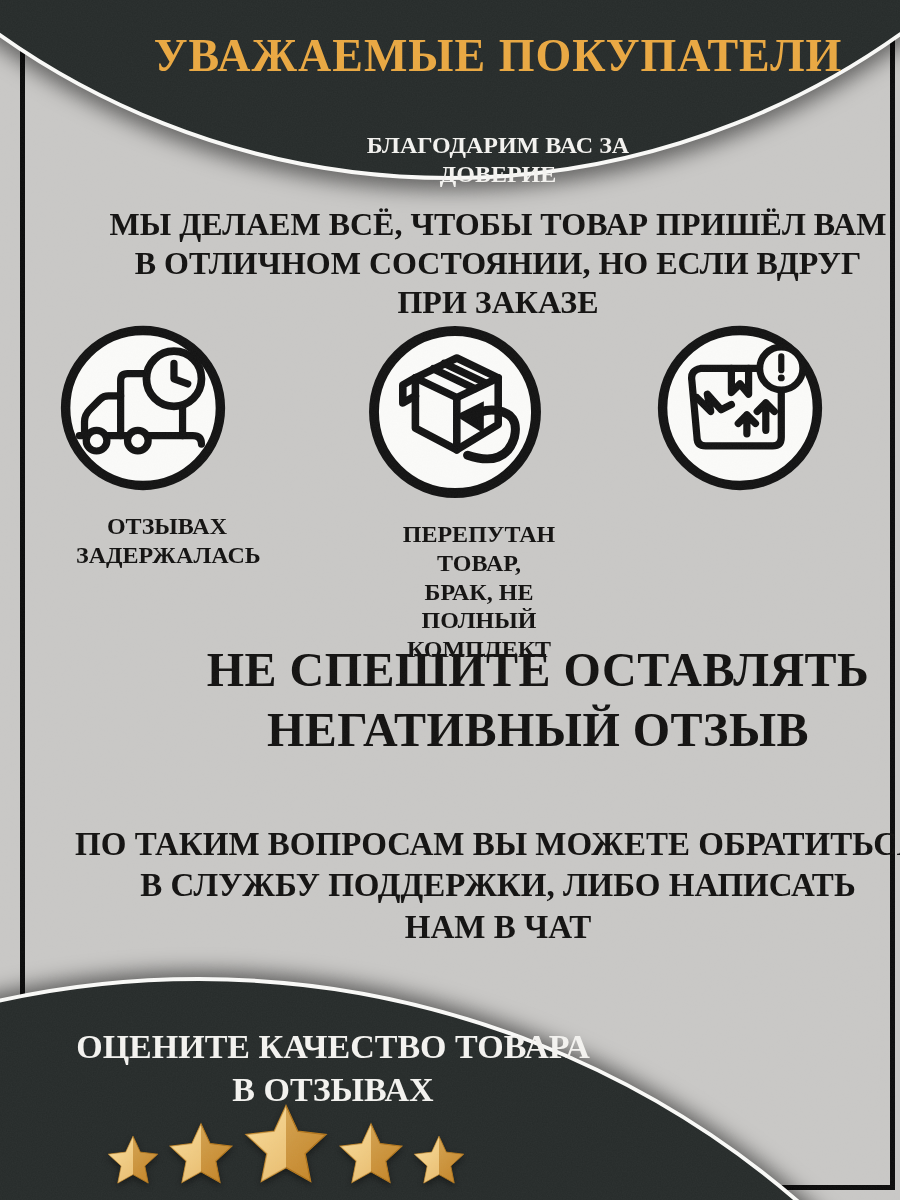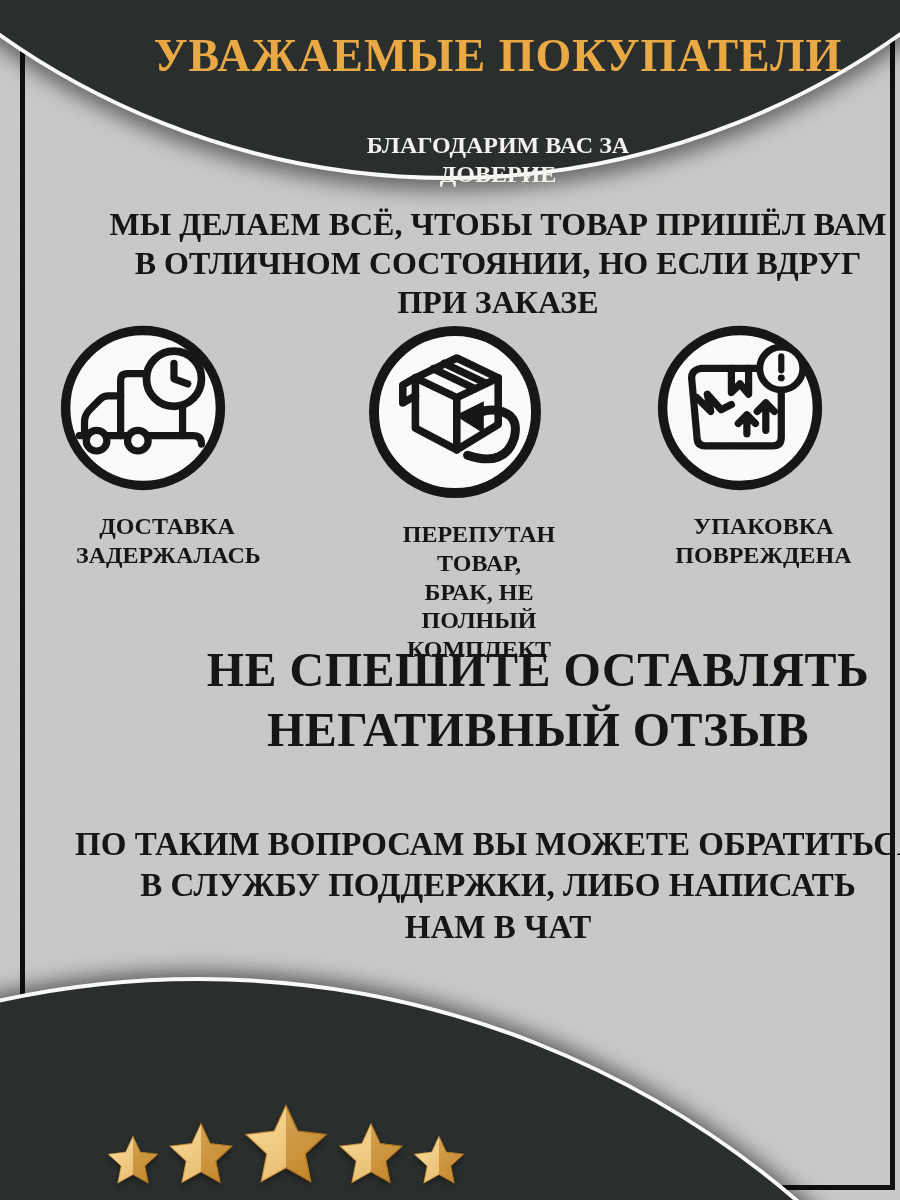--- a/index.html
+++ b/index.html
@@ -78,21 +78,21 @@
         <path d="M16,66 v-8 q0,-4 3,-7 l6,-6 q2,-2 5,-2 h7"></path>
         <path d="M37,66 V34 q0,-4 4,-4 h11"></path>
         <path d="M13,66 h4 M29,66 h12 M53,66 h26 q5,0 5,5"></path>
         <path d="M73,50 v16"></path>
         <circle cx="23" cy="69" r="6" fill="#fbfbf9"></circle>
         <circle cx="47" cy="69" r="6" fill="#fbfbf9"></circle>
         <circle cx="68" cy="33" r="16" fill="#fbfbf9" stroke-width="4.5"></circle>
         <path d="M68,24 v9 l8,3"></path>
       </g>
     </svg>
-    <div class="issue-label pre">ДОСТАВКА
+    <div class="issue-label pre">ОТЗЫВАХ
 ЗАДЕРЖАЛАСЬ</div>
   </div>
 
   <div class="issue issue-2">
     <svg class="badge" viewBox="0 0 100 100">
       <circle cx="50" cy="50" r="45" fill="#fbfbf9" stroke="#121212" stroke-width="5.5"></circle>
       <g class="ink">
         <path d="M28,31 L51,20 L74,31 L51,42 Z"></path>
         <path d="M28,31 V59 L51,71 V42"></path>
         <path d="M74,31 V57 L51,71"></path>
@@ -114,32 +114,32 @@
         <path d="M32,27 h37 q5,0 5,5 v35 q0,5 -5,5 h-39 q-5,0 -5,-5 l-3,-33 q-1,-6 5,-7 z"></path>
         <path d="M25,44 l8,8 l-2,-10 l8,9 l6,-3"></path>
         <path d="M45,27 v14 l5,-5 l5,6 v-15"></path>
         <path d="M54,65 v-11 m-5,5 l5,-5 l5,5"></path>
         <path d="M65,63 v-16 m-5,5 l5,-5 l5,5"></path>
         <circle cx="74" cy="27" r="12.5" fill="#fbfbf9" stroke-width="4"></circle>
         <path d="M74,20 v8" stroke-width="3.6"></path>
       </g>
       <circle cx="74" cy="32.5" r="2" fill="#121212"></circle>
     </svg>
-    <div class="issue-label pre">УПАКОВКА
-ПОВРЕЖДЕНА</div>
   </div>
 
   <div class="layer center headline pre">НЕ СПЕШИТЕ ОСТАВЛЯТЬ
 НЕГАТИВНЫЙ ОТЗЫВ</div>
 
   <div class="layer center support pre">ПО ТАКИМ ВОПРОСАМ ВЫ МОЖЕТЕ ОБРАТИТЬСЯ
 В СЛУЖБУ ПОДДЕРЖКИ, ЛИБО НАПИСАТЬ
 НАМ В ЧАТ</div>
 
   <div class="arc footer-arc"></div>
+  <div class="layer footer-title pre">ОЦЕНИТЕ КАЧЕСТВО ТОВАРА
+В ОТЗЫВАХ</div>
   <div class="layer stars">
       <svg width="54" height="52" viewBox="0 0 100 96" style="filter:drop-shadow(0 3px 3px rgba(0,0,0,.45))">
     <defs>
           <linearGradient id="sg0" x1="0" y1="0" x2="1" y2="1">
       <stop offset="0" stop-color="#f8d483"></stop>
       <stop offset="1" stop-color="#d8952c"></stop>
     </linearGradient>
         </defs>
     <polygon points="50,4 63.5,33.4 95.7,37.2 71.9,59.1 78.2,90.8 50,75 21.8,90.8 28.1,59.1 4.3,37.2 36.5,33.4" fill="url(#sg0)" stroke="#b97c1e" stroke-width="1.5"></polygon>
     <polygon points="50,4 63.5,33.4 95.7,37.2 71.9,59.1 78.2,90.8 50,75" fill="rgba(140,80,10,0.28)"></polygon>

